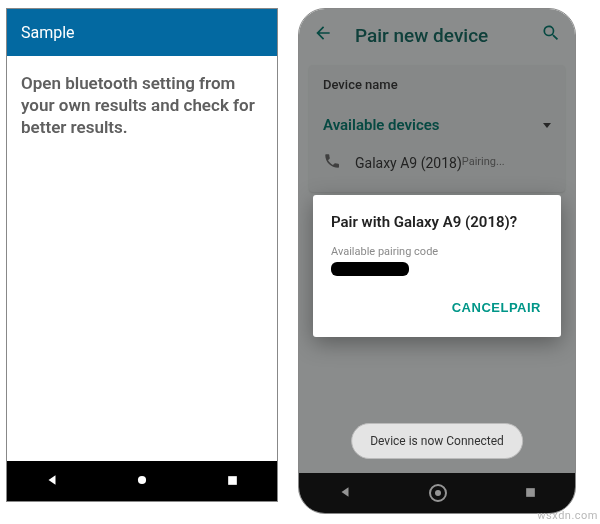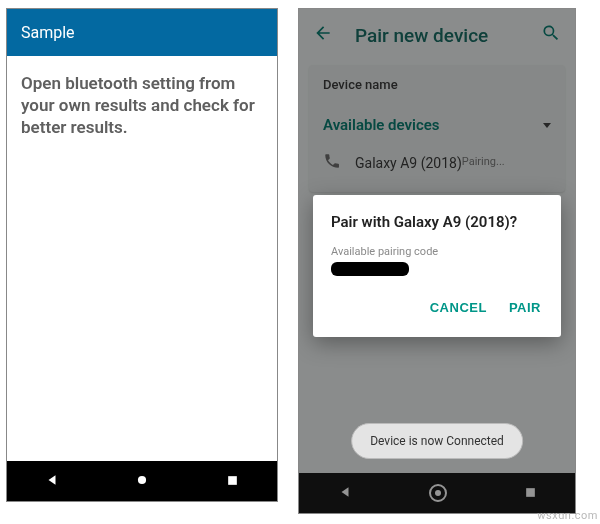--- a/index.html
+++ b/index.html
@@ -22,20 +22,21 @@
       position: relative;
       overflow: hidden;
     }
     .phone-left {
       width: 272px;
       height: 494px;
     }
     .phone-right {
       width: 278px;
       height: 506px;
+      border-radius: 27px;
     }
     
     .app-bar {
       background: #0369a1;
       color: #fff;
       padding: 14px 14px;
       font-size: 16px;
       font-weight: 400;
     }
     .body-text {
@@ -139,21 +140,20 @@
     .redact {
       width: 78px;
       height: 14px;
       background: #000;
       border-radius: 6px;
       margin-bottom: 18px;
     }
     .dialog-actions {
       display: flex;
       justify-content: flex-end;
-      gap: 22px;
       padding: 6px 2px 6px 0;
       align-items: flex-end;
     }
     .dialog-actions button {
       border: none;
       background: none;
       color: #009688;
       font-weight: 700;
       font-size: 13px;
       letter-spacing: 0.5px;

